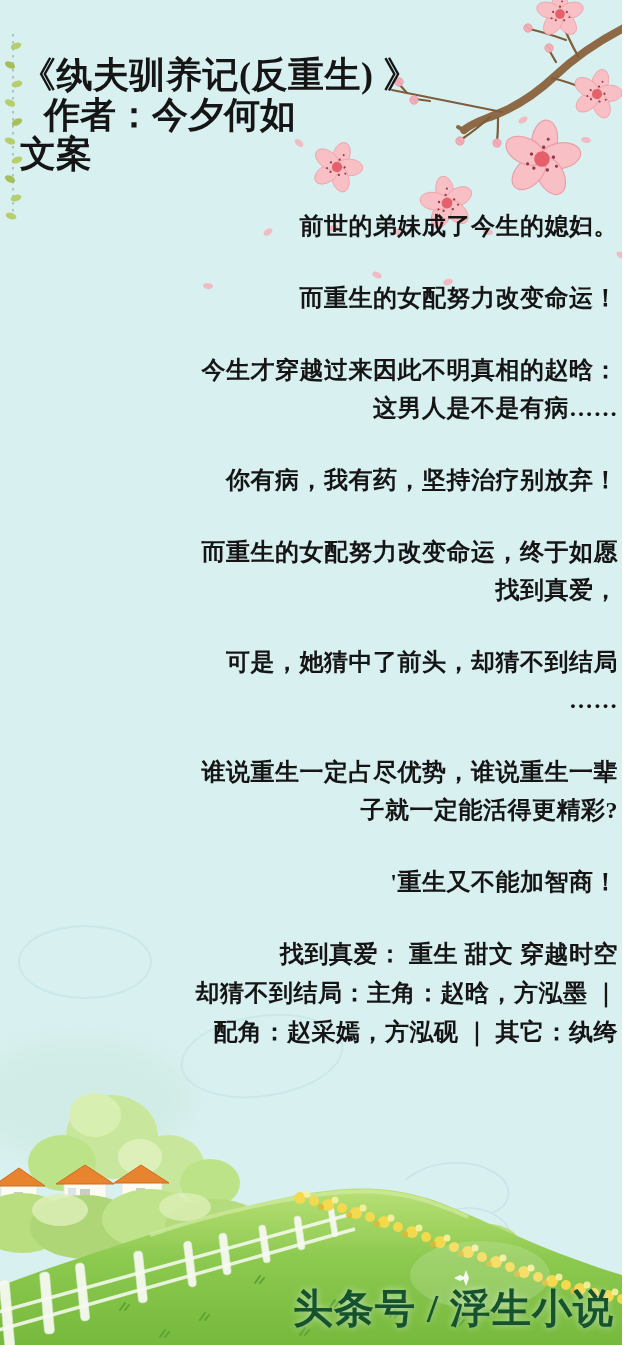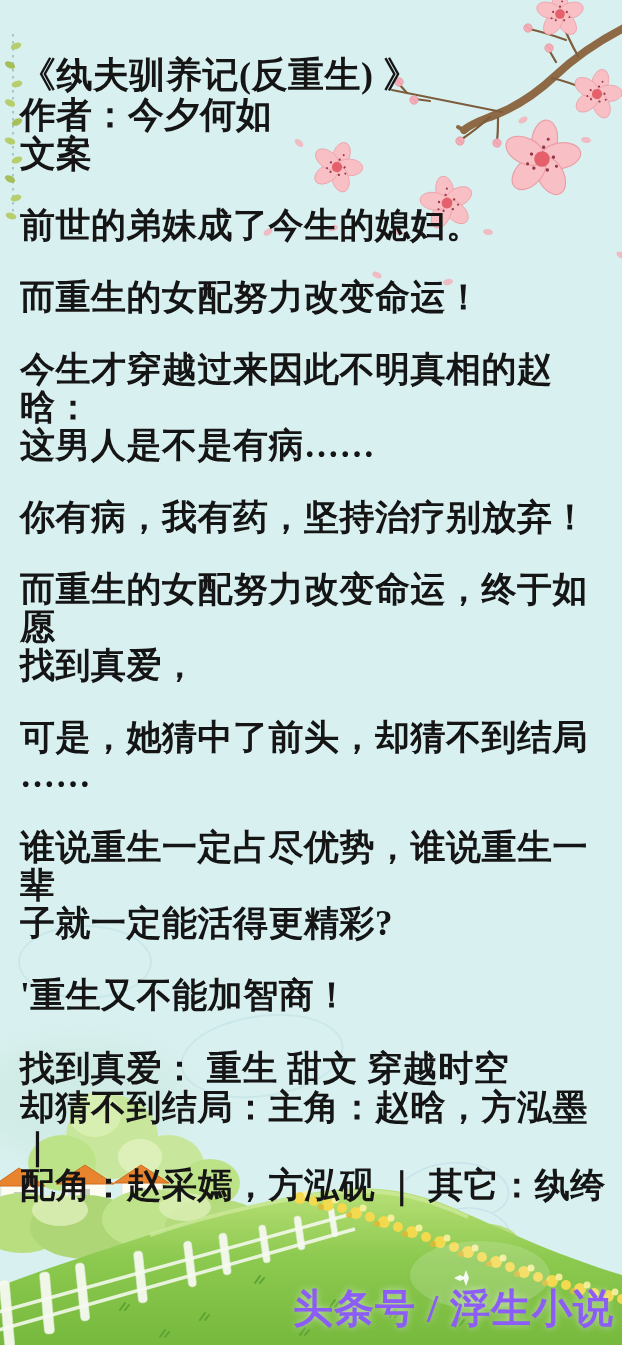--- a/index.html
+++ b/index.html
@@ -8,43 +8,43 @@
     width:622px;height:1345px;
     background:#d9f0f0;
     overflow:hidden;
     font-family:"Liberation Serif","DejaVu Serif",serif;
     font-weight:700;
     color:#151515;
   }
   
   .content{position:absolute;left:20px;top:55px;width:606px;z-index:3;}
   .title-line{font-size:36px;line-height:40px;letter-spacing:0.5px;}
-  .author-line{font-size:36px;line-height:40px;}
+  .author-line{font-size:36px;line-height:40px;margin-left:24px;}
   .section-label{font-size:36px;line-height:38px;}
-  .para{font-size:35px;line-height:38px;margin:34px 8px 0 0;letter-spacing:0.5px;}
+  .para{font-size:24px;line-height:38px;margin:34px 8px 0 0;letter-spacing:0.5px;text-align:right;}
   .meta{line-height:39px;}
   
   .blossom{position:absolute;top:0;right:0;z-index:1;}
   .vine{position:absolute;top:28px;left:2px;z-index:1;}
   .petal{
     position:absolute;width:10px;height:6px;border-radius:50%;
     background:#f3b3bb;opacity:.85;z-index:1;
   }
   .swirl{
     position:absolute;border:2px solid rgba(150,205,212,.22);
     border-radius:50%;z-index:0;
   }
   .wash{
     position:absolute;background:rgba(190,228,206,.28);
     border-radius:50%;filter:blur(10px);z-index:0;
   }
   .landscape{position:absolute;left:0;bottom:0;z-index:2;}
   .watermark{
     position:absolute;top:1287px;right:8px;z-index:5;
-    font-size:40px;line-height:44px;color:#8b5cf6;
+    font-size:40px;line-height:44px;color:#14532d;
     letter-spacing:1px;white-space:nowrap;
     text-shadow:0 0 7px rgba(255,255,255,.55),1px 1px 2px rgba(110,150,110,.35);
   }
 </style>
 </head>
 <body>
 
 <div class="page">
 
   <div class="swirl" style="left:18px;top:925px;width:130px;height:70px;"></div>

